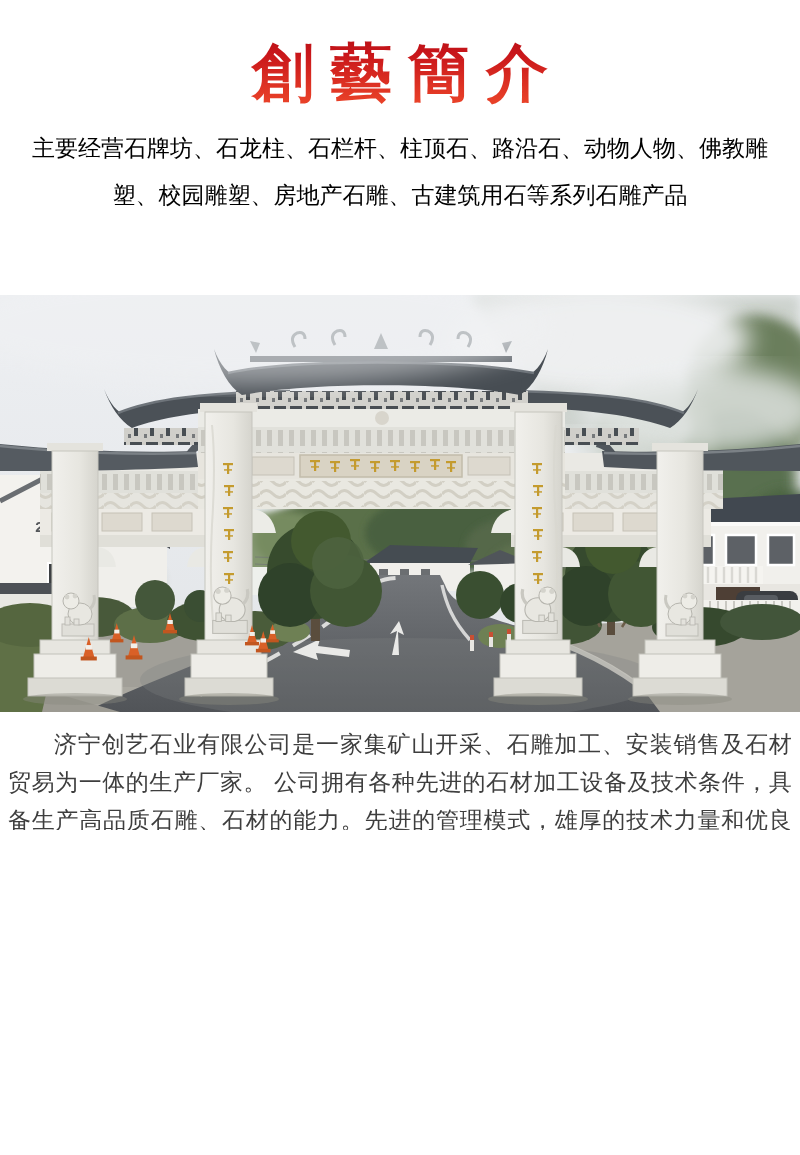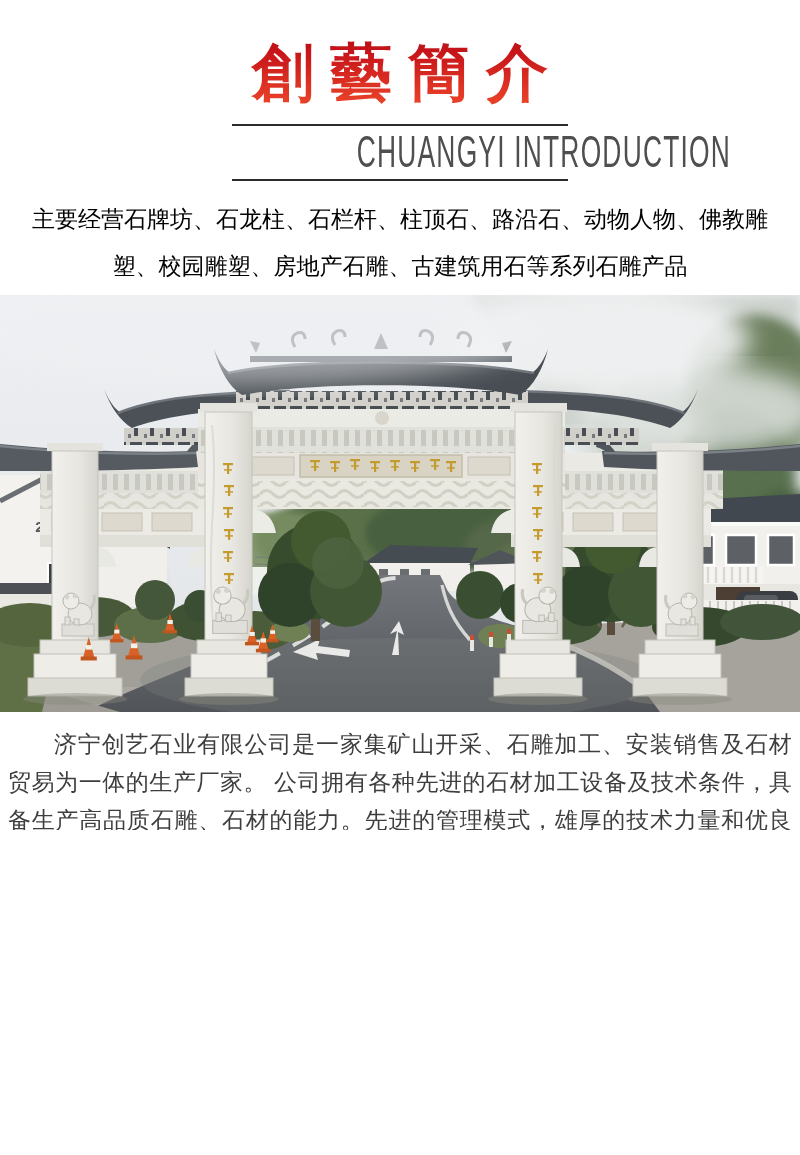--- a/index.html
+++ b/index.html
@@ -54,23 +54,20 @@
     text-align:justify; text-indent:2em; letter-spacing:0.2px;
   }
 </style>
 </head>
 <body>
 
 <div class="page">
 
   <header>
     <h1 class="title">創藝簡介</h1>
-    <div class="subtitle-box">
-      <span class="subtitle-inner">CHUANGYI INTRODUCTION</span>
-    </div>
   </header>
 
   <p class="summary">主要经营石牌坊、石龙柱、石栏杆、柱顶石、路沿石、动物人物、佛教雕塑、校园雕塑、房地产石雕、古建筑用石等系列石雕产品</p>
 
   <figure class="photo">
     <svg width="800" height="417" viewBox="0 0 800 417" xmlns="http://www.w3.org/2000/svg">
       <defs>
         <linearGradient id="sky" x1="0" y1="0" x2="0" y2="1">
           <stop offset="0" stop-color="#edeff2"></stop>
             <stop offset="1" stop-color="#e2e5e8"></stop>

